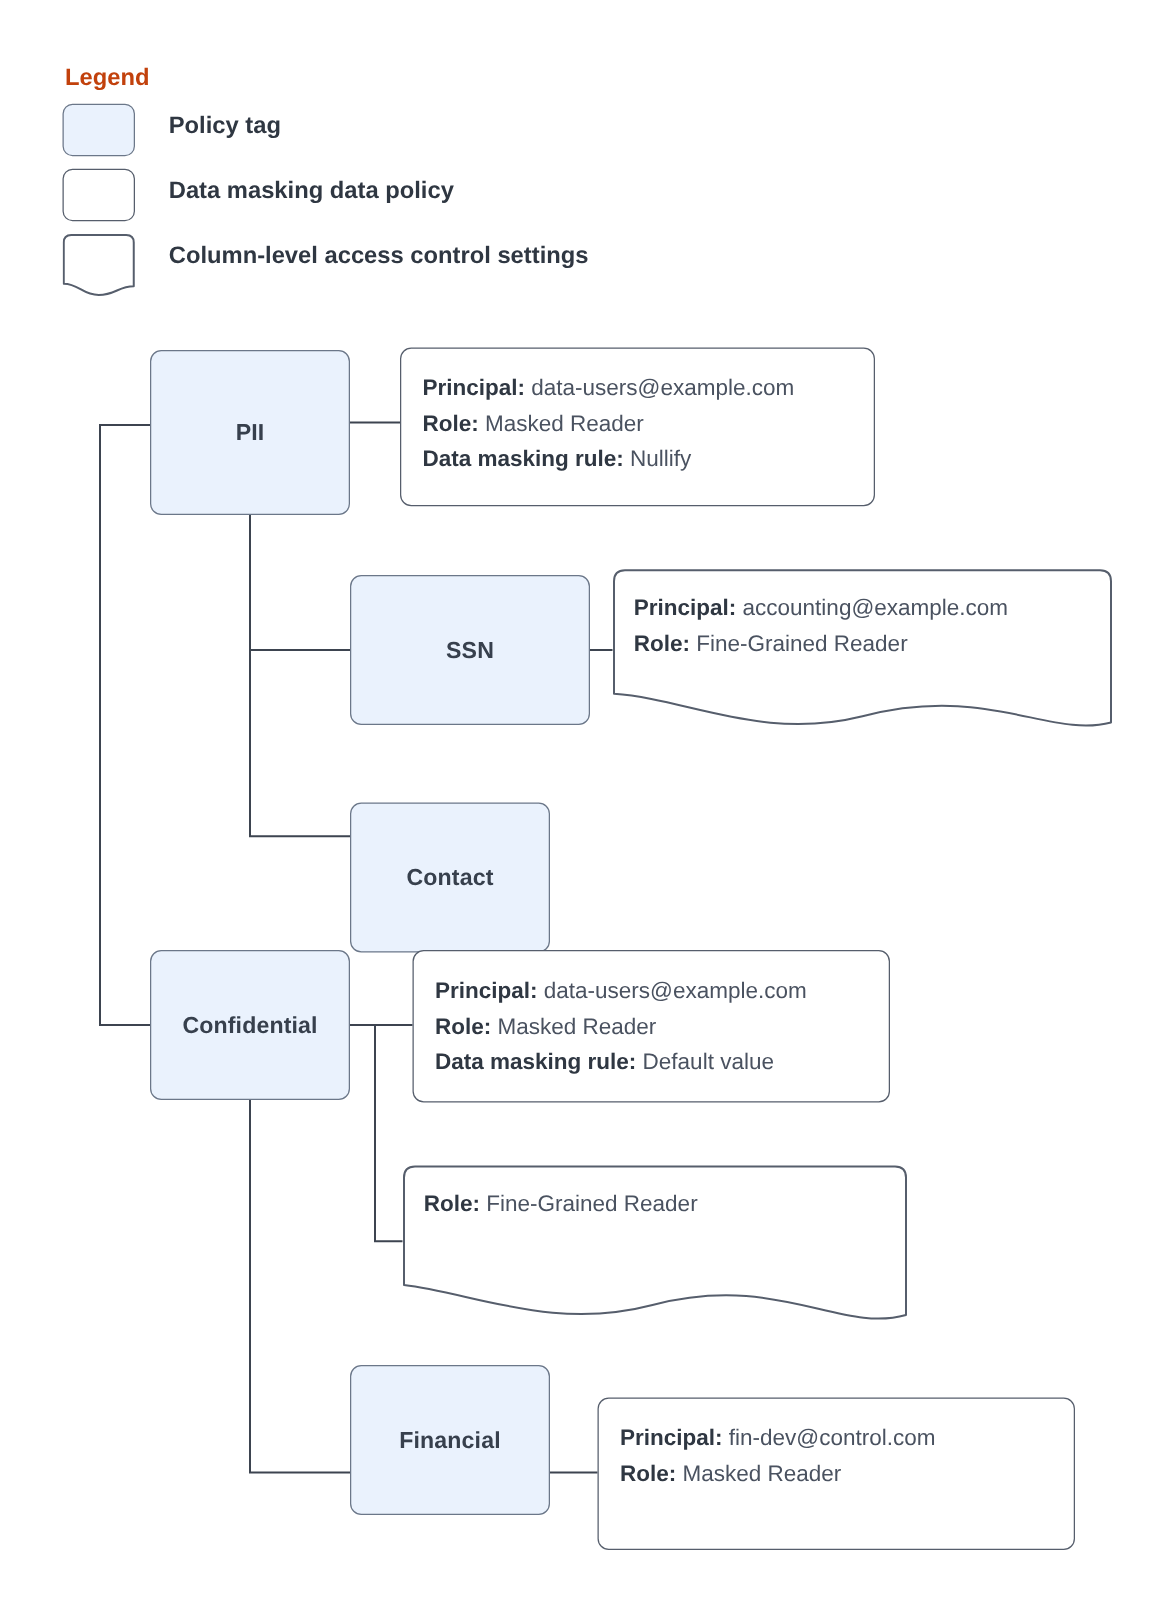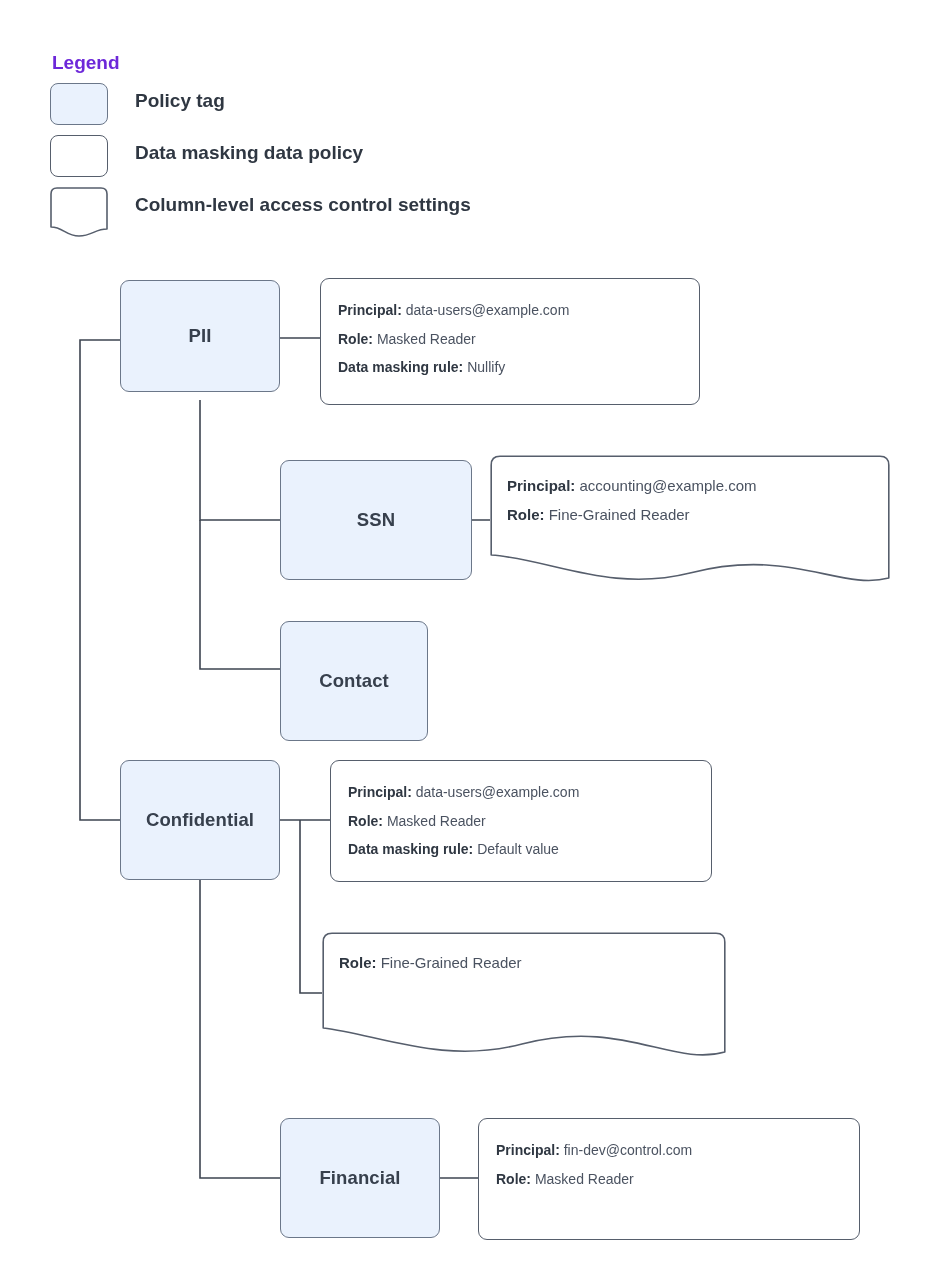--- a/index.html
+++ b/index.html
@@ -42,33 +42,33 @@
     color: #37404d;
     letter-spacing: .1px;
   }
   .detail {
     position: absolute;
     box-sizing: border-box;
     border: 1.6px solid #565e6c;
     border-radius: 9px;
     background: #ffffff;
     padding: 17px 0 0 17px;
-    font-size: 14px;
+    font-size: 18px;
     line-height: 28.5px;
     color: #4a5260;
   }
   .detail .k {
     font-weight: bold;
     color: #2f3742;
   }
   .doc {
     position: absolute;
     box-sizing: border-box;
     padding: 17px 0 0 17px;
-    font-size: 15px;
+    font-size: 18px;
     line-height: 28.5px;
     color: #4a5260;
   }
   .doc .docsvg {
     position: absolute;
     left: 0; top: 0;
     width: 100%;
     height: 100%;
   }
   .doc .inner {
@@ -77,21 +77,21 @@
   .doc .k {
     font-weight: bold;
     color: #2f3742;
   }
 
   
   #legend { position: absolute; left: 50px; top: 52px; }
   .legend-title {
     font-size: 19px;
     font-weight: bold;
-    color: #6d28d9;
+    color: #c2410c;
     margin: 0 0 9px 2px;
   }
   .legend-row {
     position: relative;
     height: 52px;
   }
   .legend-swatch {
     position: absolute;
     left: 0;
     top: 0;
@@ -161,37 +161,37 @@
     <div class="legend-row">
       <div class="legend-swatch docshape">
         <svg width="58" height="50" viewBox="0 0 58 50" xmlns="http://www.w3.org/2000/svg">
           <path d="M 7 1 L 51 1 Q 57 1 57 7 L 57 42 C 45 42 42 49 29 49 C 16 49 13 40 1 40 L 1 7 Q 1 1 7 1 Z" fill="#ffffff" stroke="#565e6c" stroke-width="1.6" stroke-linejoin="round"></path>
         </svg>
       </div>
       <div class="legend-label">Column-level access control settings</div>
     </div>
   </div>
 
-  <div class="node" style="left:120px; top:280px; width:160px; height:112px;">
+  <div class="node" style="left:120px; top:280px; width:160px; height:132px;">
     <span>PII</span>
   </div>
 
   <div class="node" style="left:280px; top:460px; width:192px; height:120px;align-items:center;">
     <span>SSN</span>
   </div>
 
-  <div class="node" style="left:280px; top:621px; width:148px; height:120px;">
+  <div class="node" style="left:280px; top:642px; width:160px; height:120px;">
     <span>Contact</span>
   </div>
 
   <div class="node" style="left:120px; top:760px; width:160px; height:120px;text-align:right;">
     <span>Confidential</span>
   </div>
 
-  <div class="node" style="left:280px; top:1118px; width:160px; height:120px;">
+  <div class="node" style="left:280px; top:1092px; width:160px; height:120px;">
     <span>Financial</span>
   </div>
 
   <div class="detail" style="left:320px; top:278px; width:380px; height:127px;">
     <div>
       <span class="k">Principal:</span>
       <span>data-users@example.com</span>
     </div>
     <div>
       <span class="k">Role:</span>

